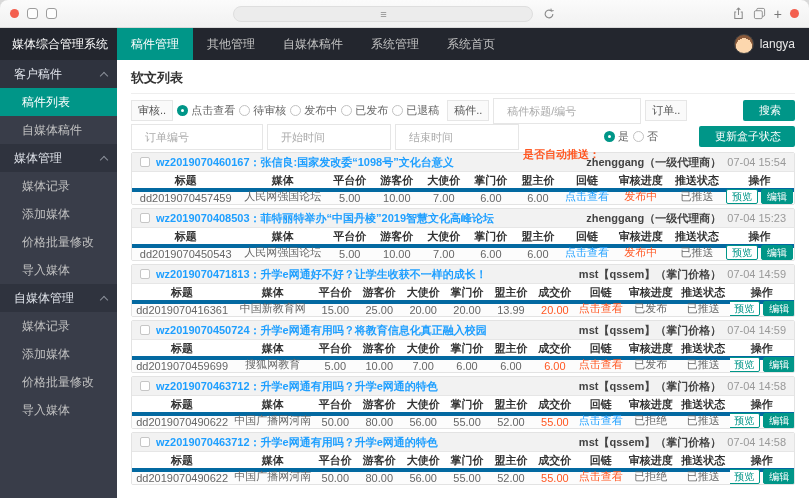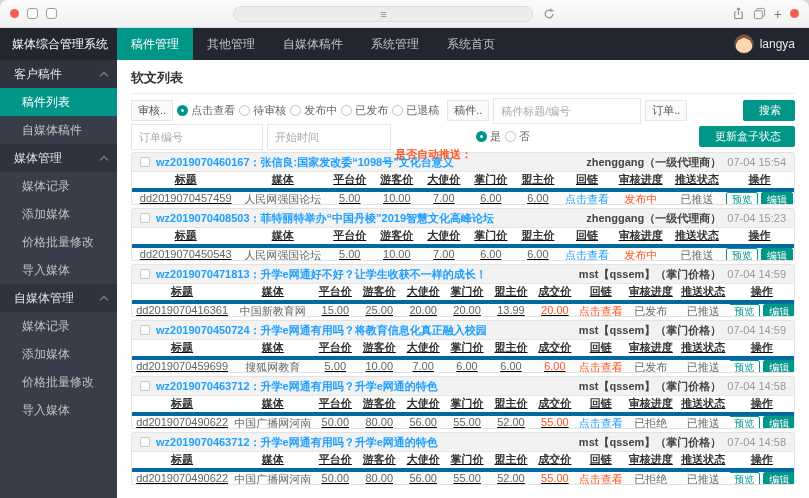--- a/index.html
+++ b/index.html
@@ -41,42 +41,42 @@
   .side-item { height:28px; line-height:28px; color:#c2c2c2; font-size:12px; padding-left:22px; cursor:pointer; white-space:nowrap; }
   .side-item.active { background:#009688; color:#fff; }
 
   .main { flex:1; background:#fff; padding:6px 14px 0; overflow:hidden; }
   .page-title { font-size:13px; font-weight:bold; color:#333; padding:3px 0 6px; border-bottom:1px solid #eee; margin-bottom:6px; }
 
   
   .f-row { display:flex; align-items:center; height:21px; margin-bottom:5px; gap:4px; }
   .chip { height:21px; line-height:19px; padding:0 6px; border:1px solid #e6e6e6; background:#fafafa;
           color:#555; font-size:11px; white-space:nowrap; }
-  .f-input { height:26px; border:1px solid #e6e6e6; padding:0 7px; font-size:11px; color:#666; background:#fff; outline:none; }
+  .f-input { height:26px; border:1px solid #e6e6e6; padding:0 13px; font-size:11px; color:#666; background:#fff; outline:none; }
   .f-input::placeholder { color:#aaa; }
   .w148 { width:148px; } .w132 { width:132px; } .w124 { width:124px; }
   .radio-group { display:flex; align-items:center; }
   .radio { display:inline-flex; align-items:center; margin-right:4px; font-size:11px; color:#666; cursor:pointer; white-space:nowrap; }
   .radio-dot { width:11px; height:11px; border-radius:50%; border:1px solid #c2c2c2; background:#fff; margin-right:3px; }
   .radio.checked .radio-dot { border:4px solid #009688; }
   .btn-green { height:21px; padding:0 14px; background:#009688; color:#fff; border:none; border-radius:2px;
                font-size:11px; cursor:pointer; white-space:nowrap; }
   .ml-auto { margin-left:auto;padding-left:16px; }
   .autopush-label { color:#ff5722; font-size:11px; font-weight:bold; white-space:nowrap;margin-top:36px; }
 
   
   .card { border:1px solid #e3e3e3; border-radius:2px; margin-bottom:3px; overflow:hidden; }
   .card-titlebar { height:19px; display:flex; align-items:center; background:#f2f2f2;
                    border-bottom:1px solid #e6e6e6; padding:0 8px; gap:6px; }
   .checkbox { width:10px; height:10px; border:1px solid #c6c6c6; border-radius:2px; background:#fff; flex:0 0 auto; cursor:pointer; }
   .card-title-link { color:#1e9fff; font-size:11px; font-weight:bold; white-space:nowrap; overflow:hidden;
                      text-overflow:ellipsis; cursor:pointer; max-width:440px; }
   .agent { margin-left:auto; color:#444; font-size:11px; font-weight:bold; white-space:nowrap; }
   .time { color:#999; font-size:11px; white-space:nowrap; }
-  .card-row { display:flex; align-items:flex-start; height:16px;text-decoration:underline; }
+  .card-row { display:flex; align-items:flex-end; height:16px; }
   .cell { font-size:11px; color:#666; display:flex; align-items:center; justify-content:center; gap:3px;
           white-space:nowrap; overflow:hidden; min-width:0; }
   .card-head .cell { font-weight:bold; color:#333; }
   .card-data { border-top:4px solid #0369a1; background:#fcfcfc; }
   .link-cell { cursor:pointer; }
   .mini-btn { height:15px; line-height:13px; padding:0 5px; font-size:10px; border-radius:2px; cursor:pointer; }
   .mini-btn.outline { background:#fff; border:1px solid #009688; color:#009688; }
   .mini-btn.solid { background:#009688; border:1px solid #009688; color:#fff; }
 </style>
 </head>
@@ -186,20 +186,21 @@
               </label>
             </div>
           <span class="chip">稿件..</span>
           <input class="f-input w148" placeholder="稿件标题/编号" style="">
           <span class="chip">订单..</span>
           <button class="btn-green ml-auto">搜索</button>
         </div>
         <div class="f-row">
           <input class="f-input w132" placeholder="订单编号" style="">
           <input class="f-input w124" placeholder="开始时间" style="">
+          <input class="f-input w124" placeholder="结束时间" style="">
           <span class="autopush-label">是否自动推送：</span>
           <div class="radio-group">
               <label class="radio checked">
                 <span class="radio-dot"></span>
                 <span>是</span>
               </label>
               <label class="radio">
                 <span class="radio-dot"></span>
                 <span>否</span>
               </label>

